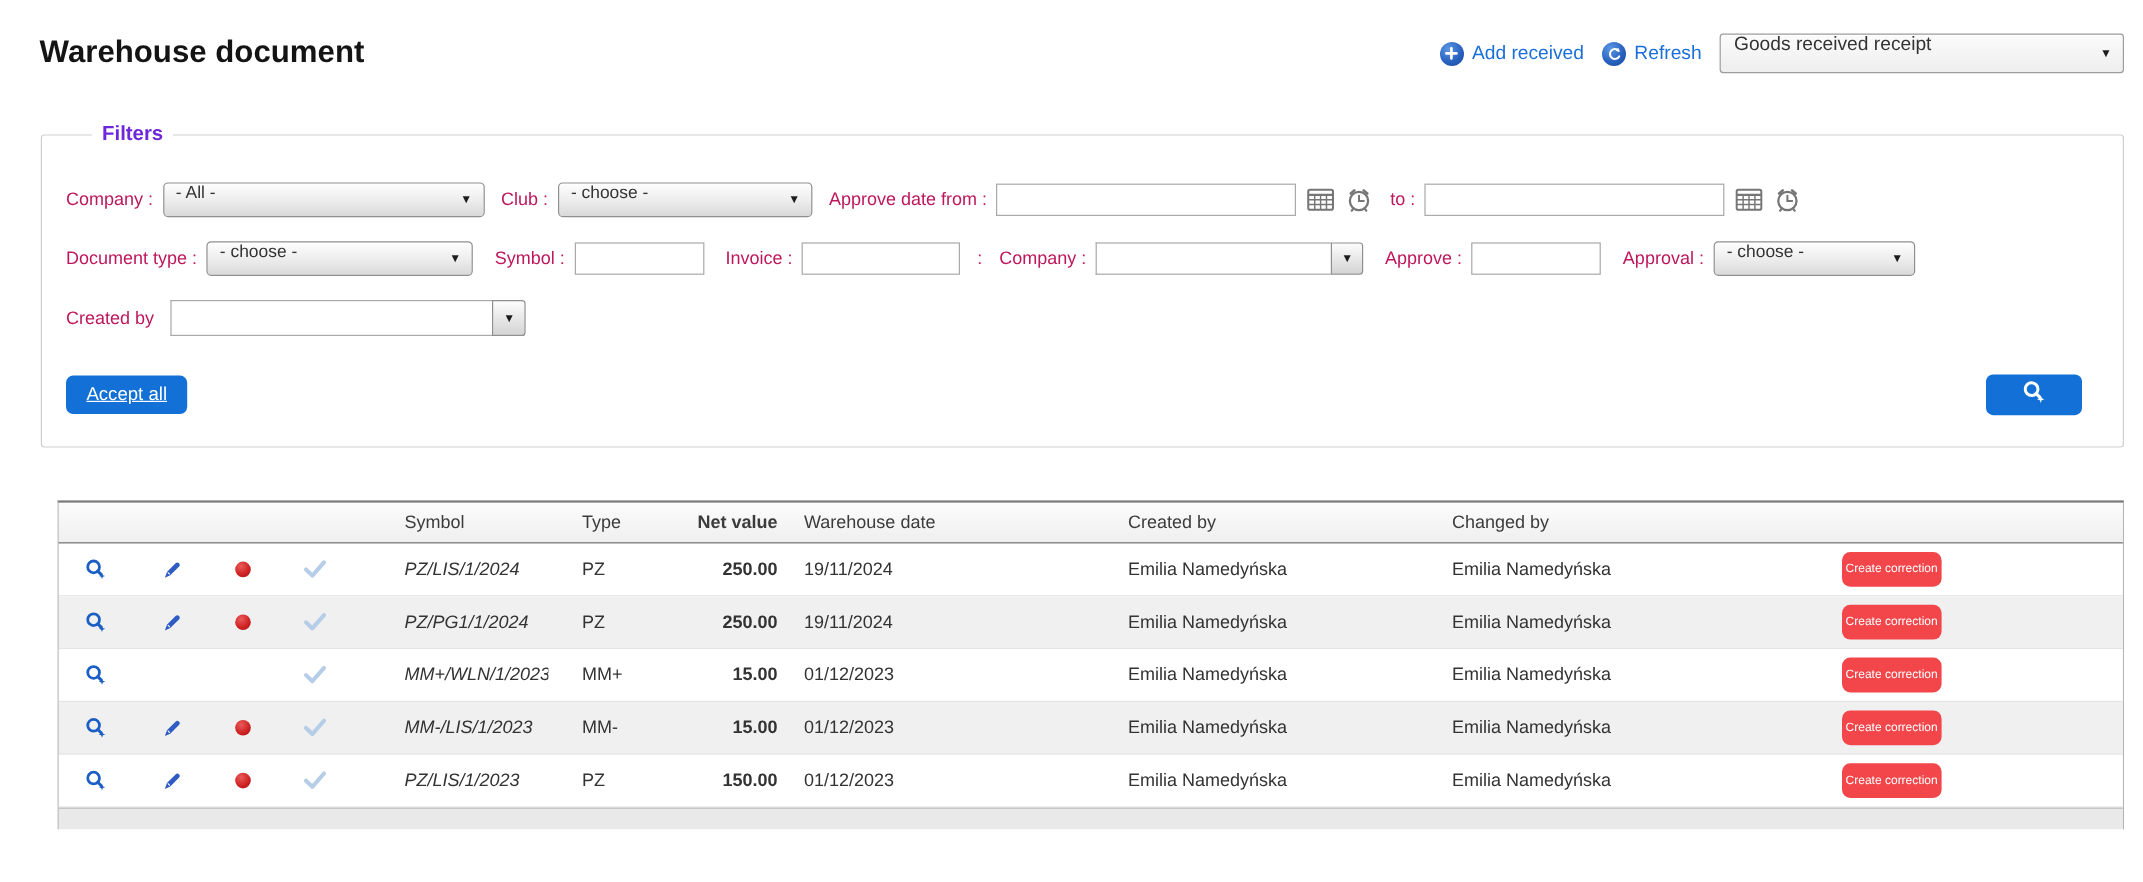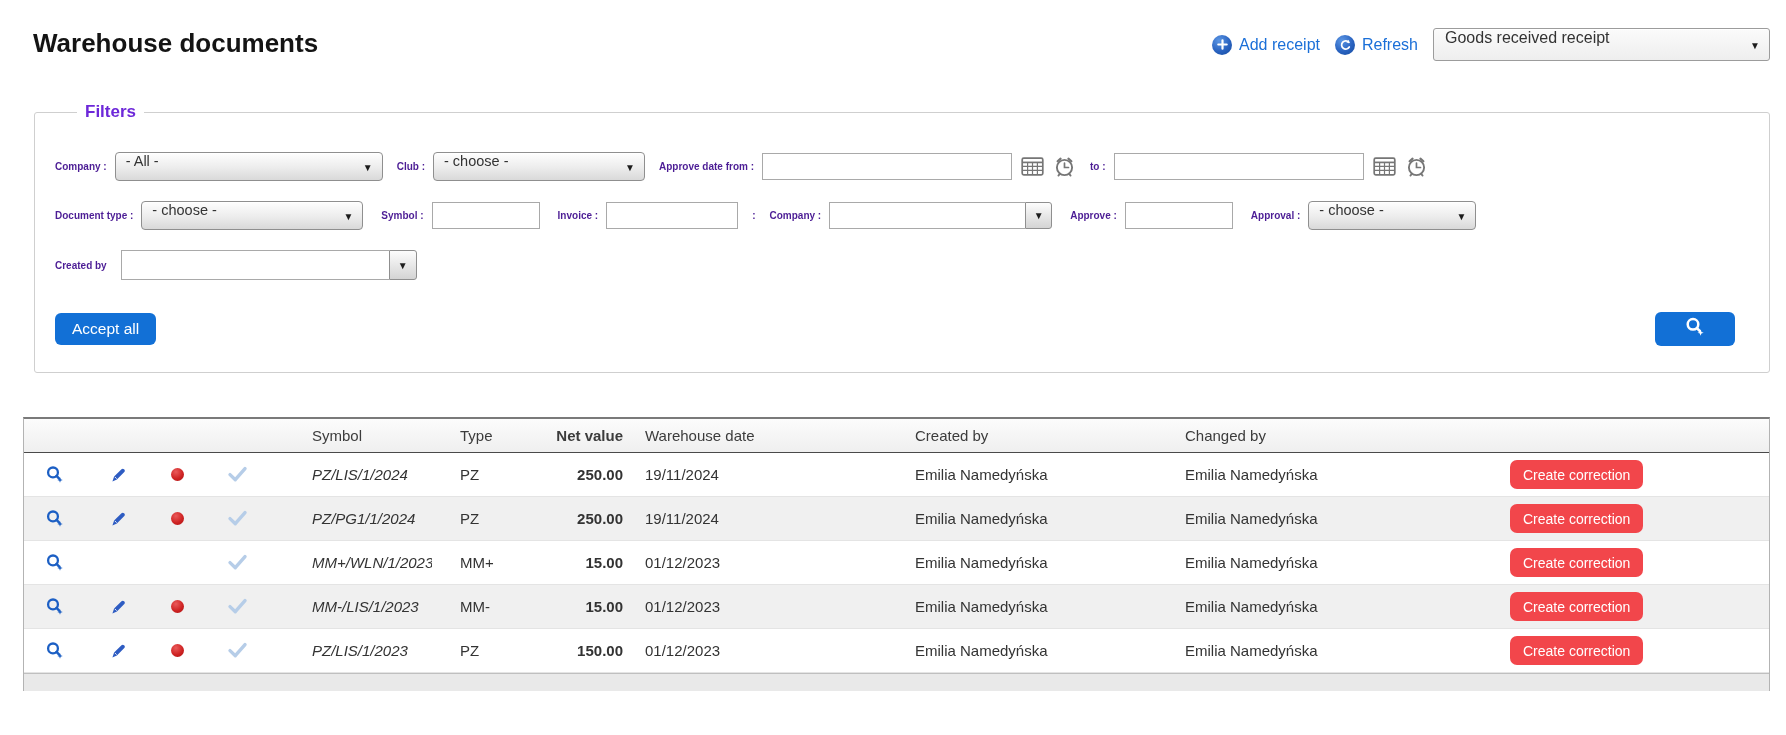--- a/index.html
+++ b/index.html
@@ -32,63 +32,63 @@
   .combo .inp { border-right:none; }
   .dd-btn { width:27px; border:1px solid #8f8f8f; border-radius:0 3px 3px 0;
     background:linear-gradient(#fdfdfd,#e4e4e4 60%,#d4d4d4); display:flex; align-items:center; justify-content:center;
     font-size:10px; color:#1c1c1c; cursor:pointer; }
 
   
   fieldset.filters { margin:30px 16px 0 34px; border:1px solid #cfcfcf; border-radius:3px; padding:14px 20px 26px 20px; }
   fieldset.filters legend { font-size:17px; font-weight:700; color:#6d28d9; padding:0 8px; margin-left:22px; }
   .f-row { display:flex; align-items:center; margin-top:20px; }
   .f-row:first-of-type { margin-top:16px; }
-  .f-label { font-size:10px; color:#4c1d95; white-space:nowrap;font-weight:bold; }
+  .f-label { font-size:15px; color:#be185d; white-space:nowrap; }
   .gap-s { margin-left:8px; } .gap-m { margin-left:14px; } .gap-l { margin-left:18px; }
   .date-icon { margin-left:9px; display:inline-flex; cursor:pointer; }
   .btn-row { display:flex; align-items:center; justify-content:space-between; margin-top:32px; padding-right:14px; }
   .btn-blue { background:var(--button-blue,#1270d6); color:#fff; border:none; border-radius:6px;
-    height:32px; padding:0 17px; font-size:15.5px; font-family:inherit; cursor:pointer; }
+    height:32px; padding:0 17px; font-size:15.5px; font-family:inherit; cursor:pointer;text-decoration:underline; }
   .btn-search { width:80px; height:34px; border-radius:6px; display:inline-flex; align-items:center; justify-content:center; }
 
   
-  .table { margin:44px 16px 0 23px; border-left:1px solid #b3b3b3; border-right:1px solid #b3b3b3; border-top:2px solid #7a7a7a; }
+  .table { margin:44px 16px 0 48px; border-left:1px solid #b3b3b3; border-right:1px solid #b3b3b3; border-top:2px solid #7a7a7a; }
   .tr { display:grid; grid-template-columns:62px 64px 54px 66px 190px 70px 95px 290px 270px 325px 1fr; align-items:center; }
   .thead { height:34px; background:linear-gradient(#fcfcfc,#efefef); border-bottom:1px solid #4a4a4a; }
   .th { font-size:15px; color:#3c3c3c; }
   .row { height:44px; background:#fff; border-bottom:1px solid #e4e4e4; }
   .row.alt { background:var(--row-alt,#f0f0f0); }
   .cell { font-size:15px; color:#333; white-space:nowrap; }
   .c-sym { padding-left:42px; }
   .c-sym .clip { display:inline-block; max-width:120px; overflow:hidden; white-space:nowrap; vertical-align:bottom;font-style:italic; }
   .c-net { text-align:right; padding-right:2px;font-weight:bold; }
   .c-date { padding-left:20px; }
   .icon-cell { display:flex; justify-content:center; align-items:center; height:100%; }
   .icon-btn { display:inline-flex; cursor:pointer; }
   .red-dot { width:13px; height:13px; border-radius:50%;
     background:radial-gradient(circle at 38% 30%, #ea5a5a 0%, #cf2424 55%, #a90f0f 100%); }
   .btn-red { background:var(--button-red,#f2464b); color:#fff; border:none; border-radius:7px;
-    height:29px; padding:0 13px; font-size:14px; font-family:inherit; cursor:pointer; white-space:nowrap; }
+    height:29px; padding:0 3px; font-size:10px; font-family:inherit; cursor:pointer; white-space:nowrap; }
   .table-footer { height:18px; background:#e9e9e9; border-top:1px solid #bfbfbf; }
 </style>
 </head>
 <body>
 
 <div class="page">
 
   <div class="topbar">
-    <h1 class="page-title">Warehouse documents</h1>
+    <h1 class="page-title">Warehouse document</h1>
     <div class="top-actions">
       <a class="link">
         <span class="circ-icon">
           <svg width="11" height="11" viewBox="0 0 11 11">
               <path d="M5.5 1.3v8.4M1.3 5.5h8.4" stroke="#fff" stroke-width="2.2" stroke-linecap="round"></path>
             </svg>
         </span>
-        <span>Add receipt</span>
+        <span>Add received</span>
       </a>
       <a class="link">
         <span class="circ-icon">
           <svg width="12" height="12" viewBox="0 0 12 12">
               <path d="M9.9 3.4A4.1 4.1 0 1 0 10.3 8" fill="none" stroke="#fff" stroke-width="1.7" stroke-linecap="round"></path>
               <path d="M9.7 0.8l.7 3.1-3.1-.5z" fill="#fff"></path>
             </svg>
         </span>
         <span>Refresh</span>
       </a>

